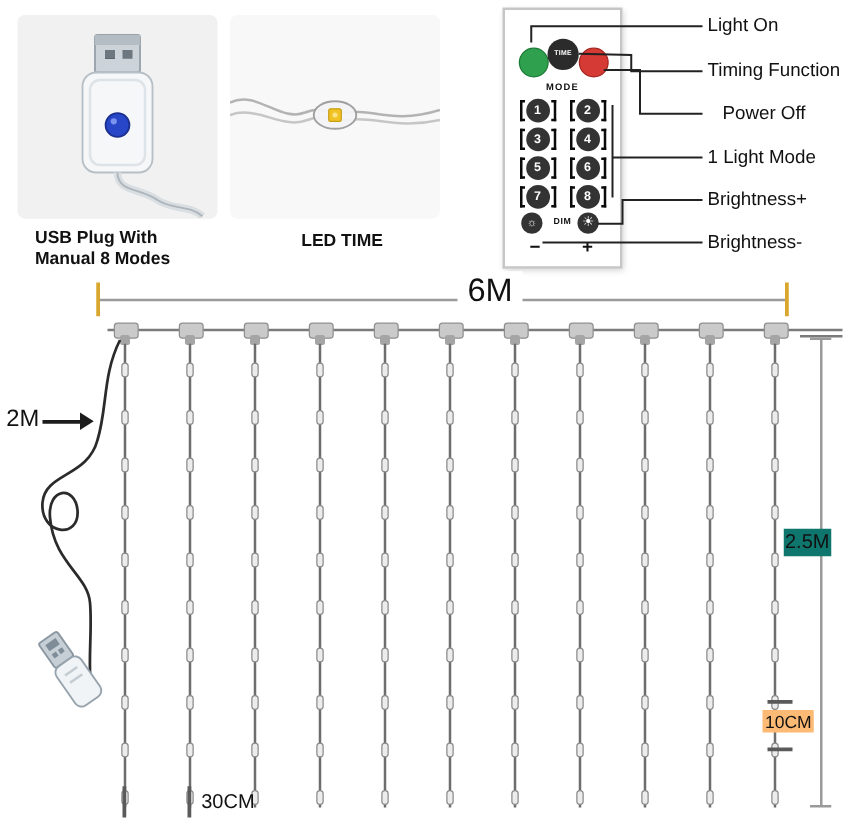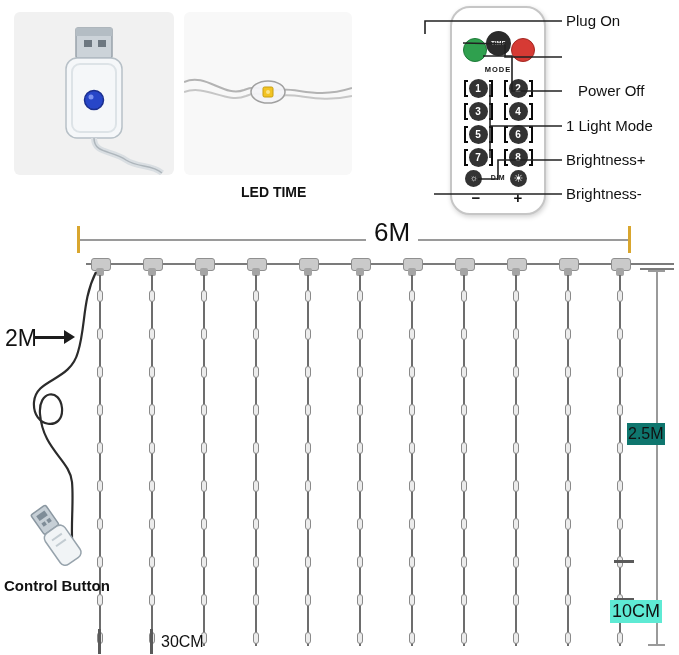--- a/index.html
+++ b/index.html
@@ -9,21 +9,21 @@
   
   .photo{position:absolute;border-radius:6px;overflow:hidden;}
   .photo-usb{left:14px;top:12px;width:160px;height:163px;background:#f1f1f1;}
   .photo-led{left:184px;top:12px;width:168px;height:163px;background:#f8f8f8;}
   .caption{position:absolute;font-weight:bold;font-size:14px;line-height:17px;}
   .cap-usb{left:28px;top:181px;}
   .cap-led{left:241px;top:184px;}
 
   
   .remote{position:absolute;left:402px;top:6px;width:92px;height:205px;background:#fff;
-          border:2px solid #c6c6c6;border-radius:20px;box-shadow:1px 2px 5px rgba(0,0,0,.18);margin-left:48px;}
+          border:2px solid #c6c6c6;border-radius:0;box-shadow:1px 2px 5px rgba(0,0,0,.18);}
   .rbtn{position:absolute;border-radius:50%;}
   .r-green{left:11px;top:30px;width:22px;height:22px;background:#2fa04e;border:1px solid #1d7a37;}
   .r-red{left:59px;top:30px;width:22px;height:22px;background:#d63a34;border:1px solid #a32721;}
   .r-time{left:34px;top:23px;width:25px;height:25px;background:#2b2b2b;color:#fff;
           font-size:5.5px;font-weight:bold;text-align:center;line-height:25px;letter-spacing:.3px;}
   .r-mode{position:absolute;left:0;top:57px;width:100%;text-align:center;
           font-size:7.5px;font-weight:bold;letter-spacing:1px;}
   .num-grid{position:absolute;left:6px;top:70px;width:80px;display:grid;
             grid-template-columns:40px 40px;row-gap:3px;}
   .num-cell{height:20px;display:flex;align-items:center;justify-content:center;gap:1px;}
@@ -58,27 +58,27 @@
   .connector{position:absolute;top:258px;width:18px;height:11px;background:#cacaca;
              border:1px solid #8f8f8f;border-radius:3px;}
   .clip{position:absolute;top:268px;width:8px;height:8px;background:#a5a5a5;border-radius:2px;}
   .strand{position:absolute;top:275px;width:2px;height:371px;background:#6d6d6d;}
   .bead{position:absolute;left:-2px;width:6px;height:12px;background:#ececec;
         border:1px solid #8a8a8a;border-radius:3px;box-sizing:border-box;}
   .m-line-v{position:absolute;left:656px;top:271px;height:374px;border-left:2px solid #9a9a9a;}
   .tick-x{position:absolute;left:648px;width:17px;height:2px;background:#9a9a9a;}
   .lbl-25m{position:absolute;left:627px;top:423px;font-size:16px;font-weight:500;
            background:#0f766e;padding:2px 1px;}
-  .lbl-2m{position:absolute;left:5px;top:325px;font-size:23px;font-weight:500;}
+  .lbl-2m{position:absolute;left:5px;top:325px;font-size:19px;font-weight:500;}
   .arrow-line{position:absolute;left:34px;top:336px;width:32px;height:2.5px;background:#1c1c1c;}
   .arrow-head{position:absolute;left:64px;top:330px;width:0;height:0;
               border-left:11px solid #1c1c1c;border-top:7px solid transparent;
               border-bottom:7px solid transparent;}
   .tick-10{position:absolute;left:614px;width:20px;height:2.5px;background:#5a5a5a;}
-  .lbl-10cm{position:absolute;left:610px;top:568px;font-size:18px;background:#5eead4;padding:1px 2px;margin-top:32px;}
+  .lbl-10cm{position:absolute;left:610px;top:568px;font-size:14px;background:#fdba74;padding:1px 2px;}
   .tick-30{position:absolute;top:629px;width:3px;height:25px;background:#5a5a5a;}
   .lbl-30cm{position:absolute;left:161px;top:633px;font-size:16px;}
   .lbl-control{position:absolute;left:4px;top:577px;font-size:15px;font-weight:bold;}
   .cable-svg{position:absolute;left:0;top:260px;pointer-events:none;}
 </style>
 </head>
 <body>
 
 <div class="page">
 
@@ -90,20 +90,24 @@
       <rect x="70" y="28" width="8" height="7" fill="#6d7780"></rect>
       <rect x="84" y="28" width="8" height="7" fill="#6d7780"></rect>
       <rect x="52" y="46" width="56" height="80" rx="11" fill="#f5f7f9" stroke="#b7c0c7" stroke-width="1.5"></rect>
       <rect x="58" y="52" width="44" height="68" rx="8" fill="none" stroke="#dde3e7" stroke-width="2"></rect>
       <circle cx="80" cy="88" r="9.5" fill="#2746c8" stroke="#1b2f8f" stroke-width="1.5"></circle>
       <circle cx="77" cy="85" r="2.5" fill="#7b92ef"></circle>
       <path d="M 80 126 C 80 142, 98 138, 112 148 C 124 156, 138 152, 148 161" fill="none" stroke="#d9dee2" stroke-width="6"></path>
       <path d="M 80 126 C 80 142, 98 138, 112 148 C 124 156, 138 152, 148 161" fill="none" stroke="#aeb6bc" stroke-width="1.5"></path>
     </svg>
   </div>
+  <div class="caption cap-usb">
+    <div>USB Plug With</div>
+    <div>Manual 8 Modes</div>
+  </div>
 
   <div class="photo photo-led">
     <svg width="168" height="163" viewBox="0 0 168 163">
       <path d="M 0 70 C 22 60, 40 86, 60 78 C 74 72, 80 80, 92 78 C 112 74, 130 88, 168 76" fill="none" stroke="#b3b3b3" stroke-width="2"></path>
       <path d="M 0 80 C 22 72, 42 92, 62 84 C 76 78, 82 86, 94 84 C 114 80, 132 92, 168 84" fill="none" stroke="#c6c6c6" stroke-width="2"></path>
       <ellipse cx="84" cy="80" rx="17" ry="11" fill="#f4f4f7" stroke="#9c9c9c" stroke-width="1.5" opacity="0.95"></ellipse>
       <rect x="79" y="75" width="10" height="10" rx="1.5" fill="#f2c324" stroke="#c79e12" stroke-width="1"></rect>
       <circle cx="84" cy="80" r="2" fill="#fbe48a"></circle>
     </svg>
   </div>
@@ -157,21 +161,22 @@
         </div>
       </div>
     <div class="dim-circ dim-lo">☼</div>
     <div class="r-dim">DIM</div>
     <div class="dim-circ dim-hi">☀</div>
     <div class="r-minus">−</div>
     <div class="r-plus">+</div>
   </div>
 
   <div id="callouts">
-      <div class="callout" style="top: 12px;">Plug On</div>
+      <div class="callout" style="top: 12px;">Light On</div>
+      <div class="callout" style="top: 48px;">Timing Function</div>
       <div class="callout" style="top: 82px; margin-left: 12px;">Power Off</div>
       <div class="callout" style="top: 117px;">1 Light Mode</div>
       <div class="callout" style="top: 151px;">Brightness+</div>
       <div class="callout" style="top: 185px;">Brightness-</div>
     </div>
 
   <svg class="lines-svg" width="679" height="225" viewBox="0 0 679 225">
     <g fill="none" stroke="#222" stroke-width="1.6">
       <polyline points="562,21 425,21 425,34"></polyline>
       <polyline points="562,57 505,57 505,44 463,43"></polyline>
@@ -363,21 +368,20 @@
     <g transform="translate(38,250) rotate(-35)">
       <rect x="-9" y="0" width="18" height="24" rx="2" fill="#c6cfd6" stroke="#8a97a1" stroke-width="1.5"></rect>
       <rect x="-5" y="4" width="10" height="6" fill="#7f8d98"></rect>
       <rect x="-5" y="13" width="4" height="4" fill="#7f8d98"></rect>
       <rect x="1" y="13" width="4" height="4" fill="#7f8d98"></rect>
       <rect x="-12" y="24" width="24" height="38" rx="6" fill="#f1f4f6" stroke="#97a3ac" stroke-width="1.5"></rect>
       <line x1="-6" y1="33" x2="6" y2="33" stroke="#c3ccd2" stroke-width="2"></line>
       <line x1="-6" y1="40" x2="6" y2="40" stroke="#c3ccd2" stroke-width="2"></line>
     </g>
   </svg>
-  <div class="lbl-control">Control Button</div>
 
   <div class="tick-10" style="top:560px;"></div>
   <div class="tick-10" style="top:598px;"></div>
   <div class="lbl-10cm">10CM</div>
 
   <div class="tick-30" style="left:98px;"></div>
   <div class="tick-30" style="left:150px;"></div>
   <div class="lbl-30cm">30CM</div>
 
 </div>

